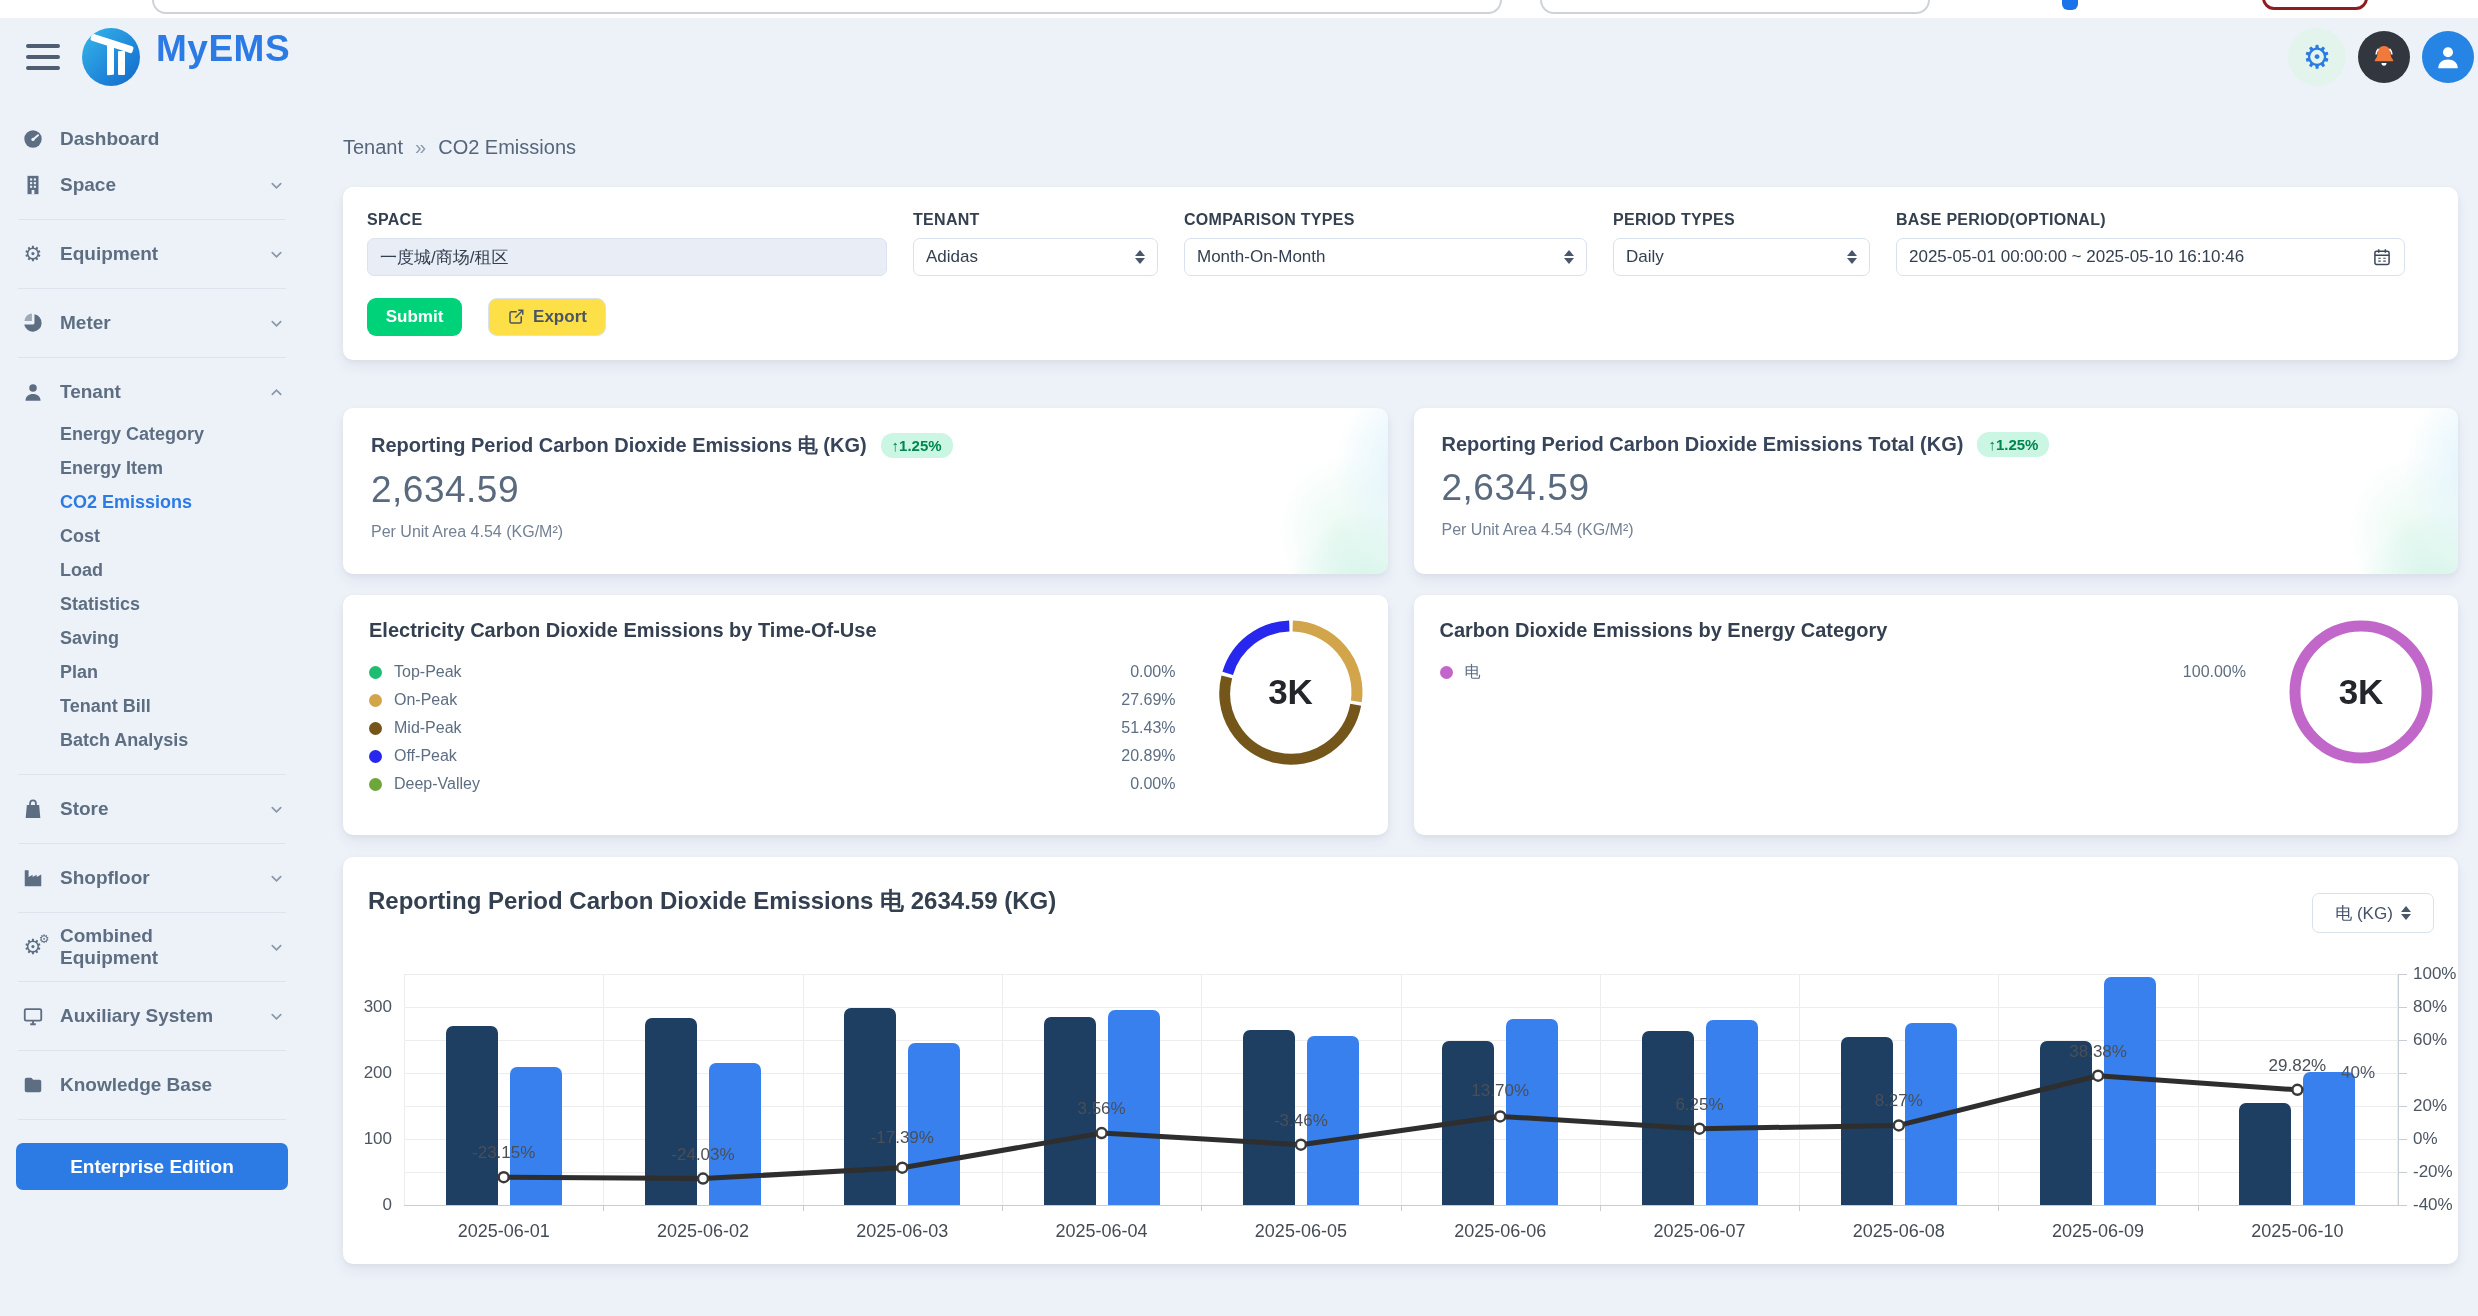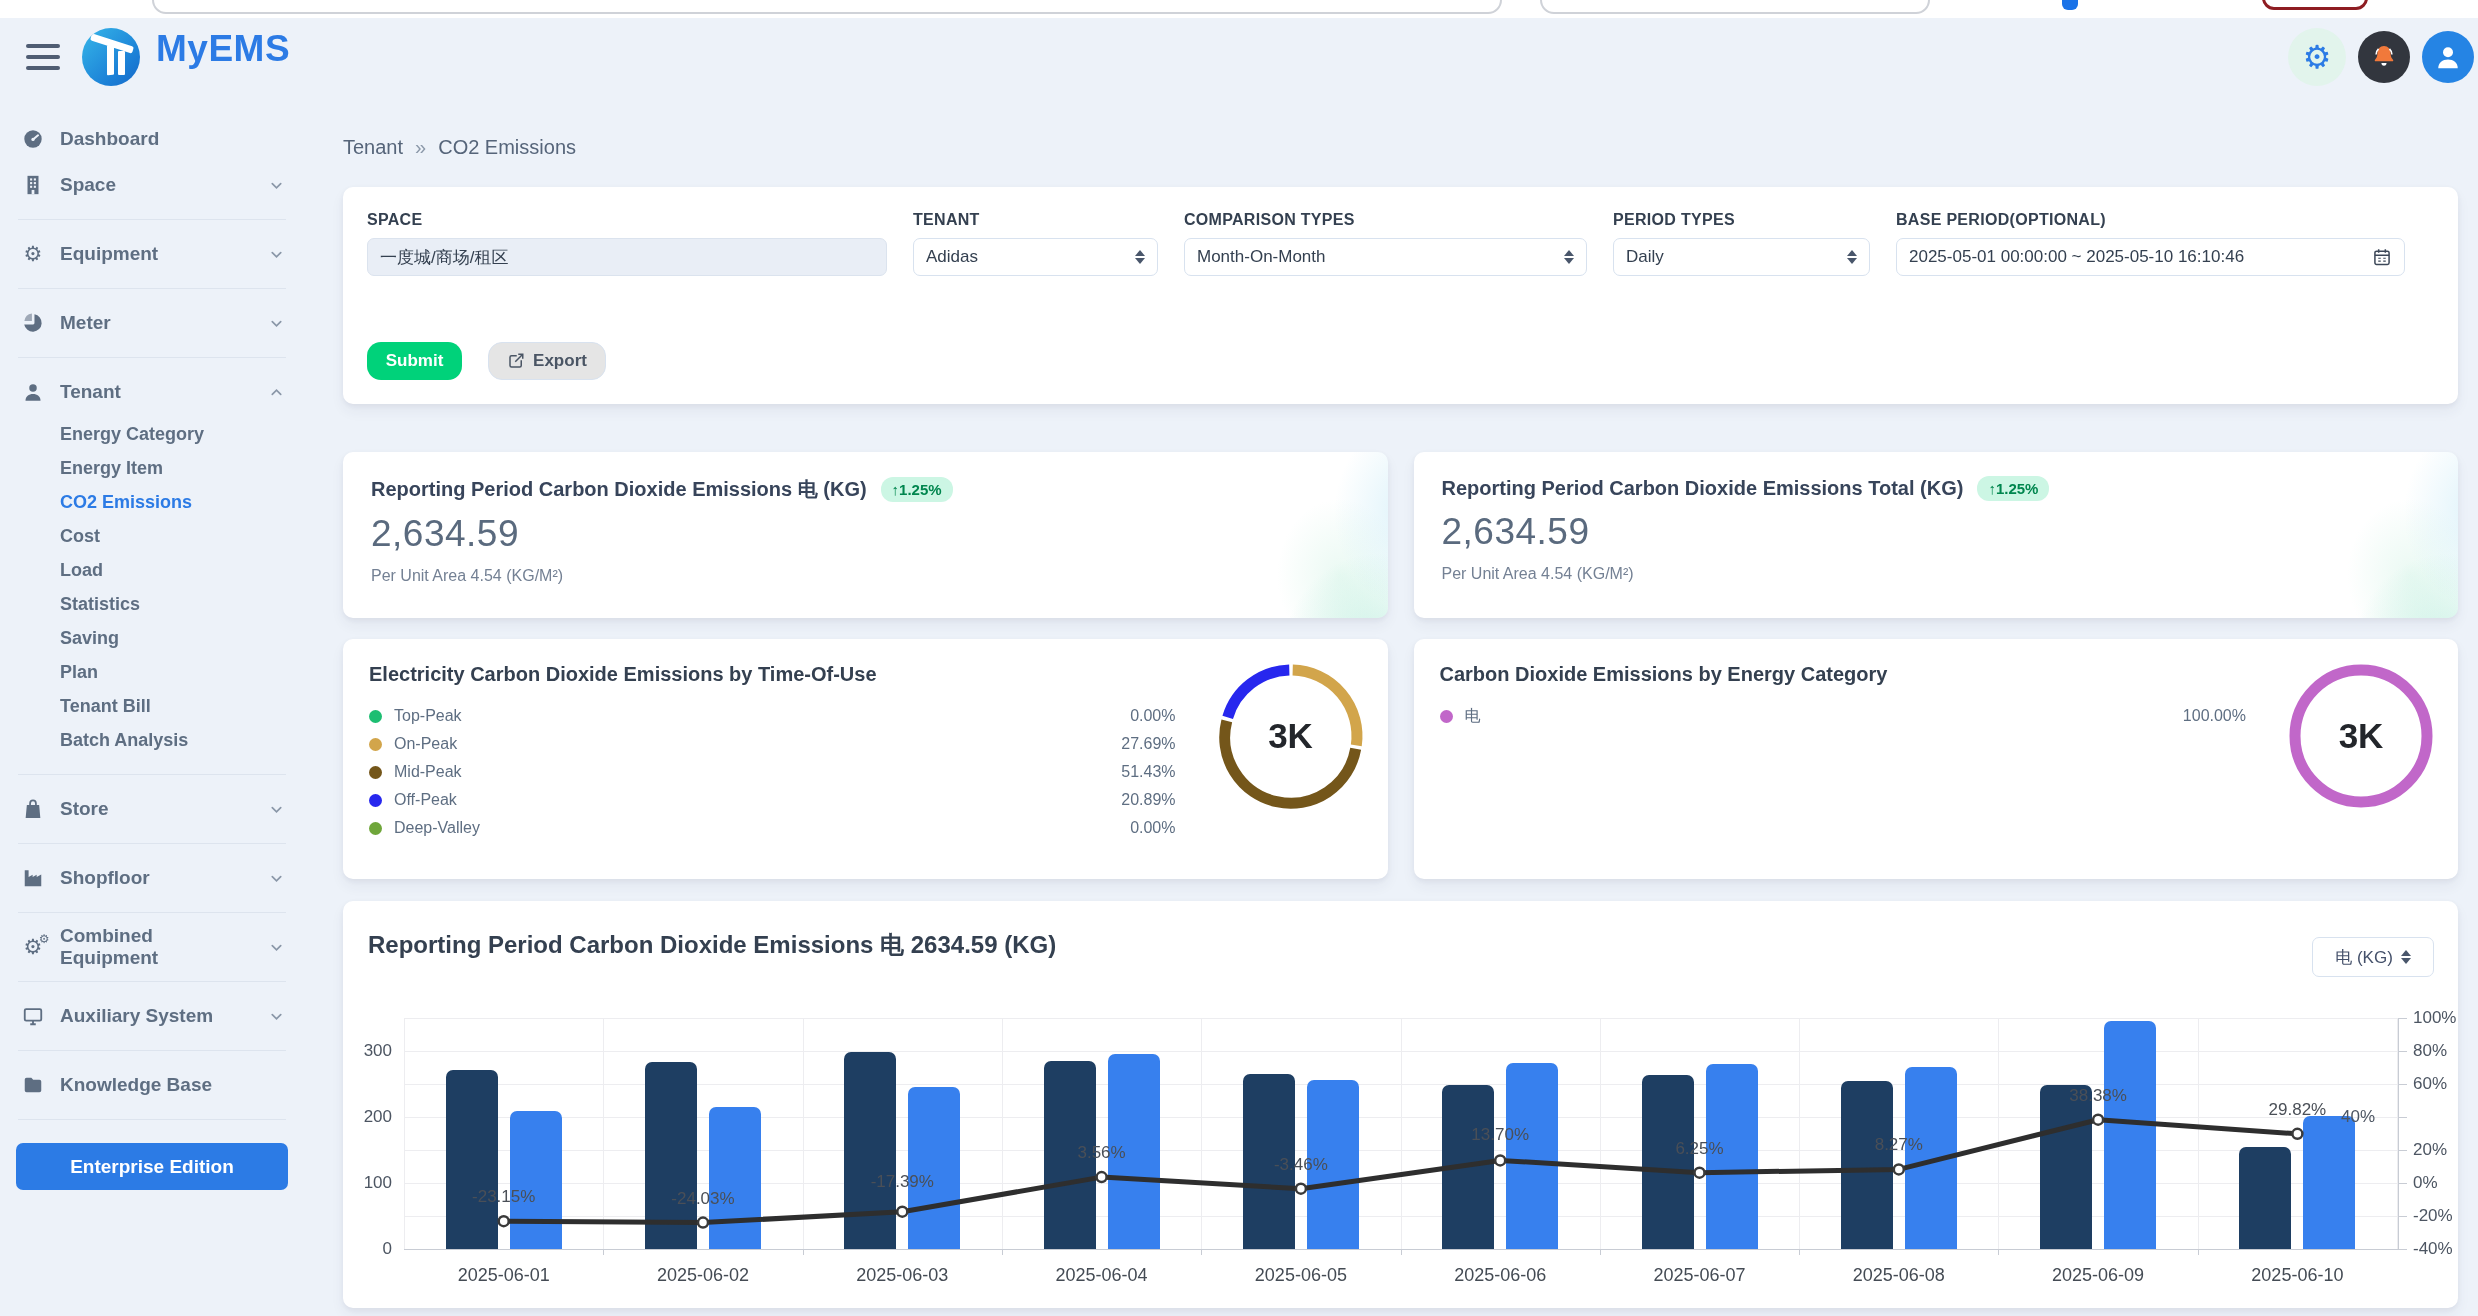--- a/index.html
+++ b/index.html
@@ -55,23 +55,23 @@
   .frow { display:flex; gap:26px; align-items:flex-end; }
   .frow + .frow { margin-top:22px; }
   .field label { display:block; font-size:16px; font-weight:700; color:#344050; letter-spacing:.3px; margin-bottom:9px; }
   .control { height:38px; border:1px solid #d8e2ef; border-radius:7px; background:#fff; display:flex; align-items:center; padding:0 12px; font-size:17px; color:#344050; }
   .control.gray { background:#e9eef6; border-color:#dbe3ee; }
   .control .grow { flex:1; }
   .caret2 { display:flex; flex-direction:column; gap:2px; margin-left:8px; }
   .caret2 i { width:0; height:0; border-left:5px solid transparent; border-right:5px solid transparent; }
   .caret2 .up { border-bottom:6px solid #49566b; }
   .caret2 .dn { border-top:6px solid #49566b; }
-  .btn { height:38px; border-radius:14px; font-size:17px; font-weight:700; cursor:pointer; display:flex; align-items:center; justify-content:center; gap:8px; font-family:inherit;margin-top:44px;}
+  .btn { height:38px; border-radius:9px; font-size:17px; font-weight:700; cursor:pointer; display:flex; align-items:center; justify-content:center; gap:8px; font-family:inherit;}
   .btn-submit { background:#00d27a; color:#fff; border:none; width:95px; }
-  .btn-export { background:#e5e5e5; color:#4a5564; border:1px solid #d8e2ef; width:118px; font-weight:600;}
+  .btn-export { background:#fde047; color:#4a5564; border:1px solid #d8e2ef; width:118px; font-weight:600;}
   
   .stats-row { display:flex; gap:26px; margin-top:48px; }
   .stat-card { flex:1; height:166px; padding:24px 28px; position:relative; overflow:hidden; }
   .stat-head { display:flex; align-items:center; gap:14px; }
   .stat-title { font-size:20px; font-weight:600; color:#37445a; }
   .stat-badge { background:#ccf6e4; color:#00864e; font-size:15px; font-weight:700; padding:4px 11px; border-radius:12px; }
   .stat-value { font-size:37px; color:#5a6a7e; margin-top:10px; letter-spacing:.5px;}
   .stat-sub { font-size:16px; color:#748194; margin-top:12px; }
   .card-decor { position:absolute; right:-30px; top:0; bottom:-40px; width:260px; pointer-events:none;
     background:

